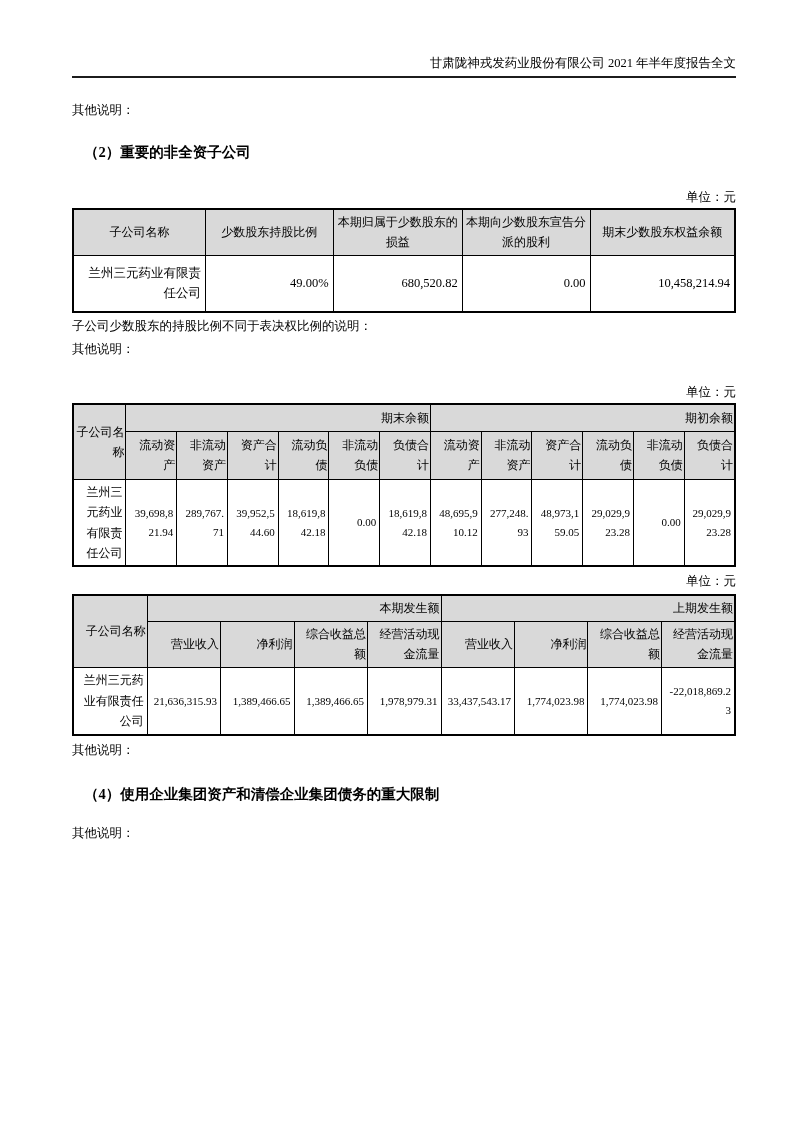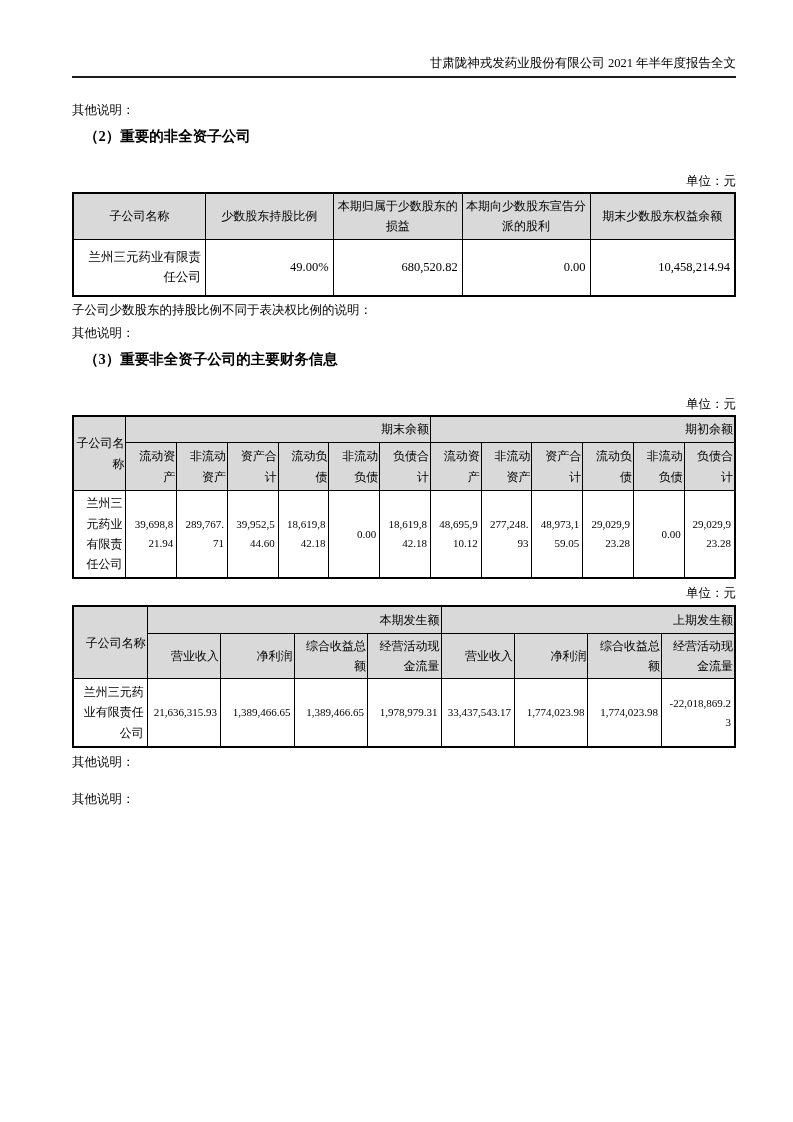--- a/index.html
+++ b/index.html
@@ -27,21 +27,21 @@
   .mt24 { margin-top:24px; }
   .mt6  { margin-top:6px; }
   .mt5  { margin-top:5px; }
   .mt20 { margin-top:20px; }
 
   .heading {
     font-weight:bold;
     font-size:14.5px;
     line-height:1.35;
     padding-left:12px;
-    margin-top:8px;
+    margin-top:24px;
   }
   .heading.big-gap { margin-top:26px; }
 
   .unit {
     text-align:right;
     font-size:12.5px;
     line-height:1.3;
     margin-top:26px;
   }
   .unit.tight { margin-top:6px; }
@@ -135,21 +135,20 @@
         <td class="num-cell">680,520.82</td>
         <td class="num-cell">0.00</td>
         <td class="num-cell">10,458,214.94</td>
       </tr>
     </tbody>
       </table>
 
     <p class="note mt5">子公司少数股东的持股比例不同于表决权比例的说明：</p>
     <p class="note mt6">其他说明：</p>
 
-    <h3 class="heading">（3）重要非全资子公司的主要财务信息</h3>
 
     <div class="unit">单位：元</div>
 
     <table class="tbl dense">
       <colgroup>
         <col style="width:8.0%">
         <col style="width:7.6667%">
           <col style="width:7.6667%">
           <col style="width:7.6667%">
           <col style="width:7.6667%">
@@ -239,20 +238,21 @@
         <td class="num-cell">33,437,543.17</td>
         <td class="num-cell">1,774,023.98</td>
         <td class="num-cell">1,774,023.98</td>
         <td class="num-cell">-22,018,869.23</td>
       </tr>
     </tbody>
       </table>
 
     <p class="note mt6">其他说明：</p>
 
+    <h3 class="heading big-gap">（4）使用企业集团资产和清偿企业集团债务的重大限制</h3>
 
 
     <p class="note mt20">其他说明：</p>
 
   </div>
 
   <div class="page-number">136</div>
 </div>
 
 </body></html>

